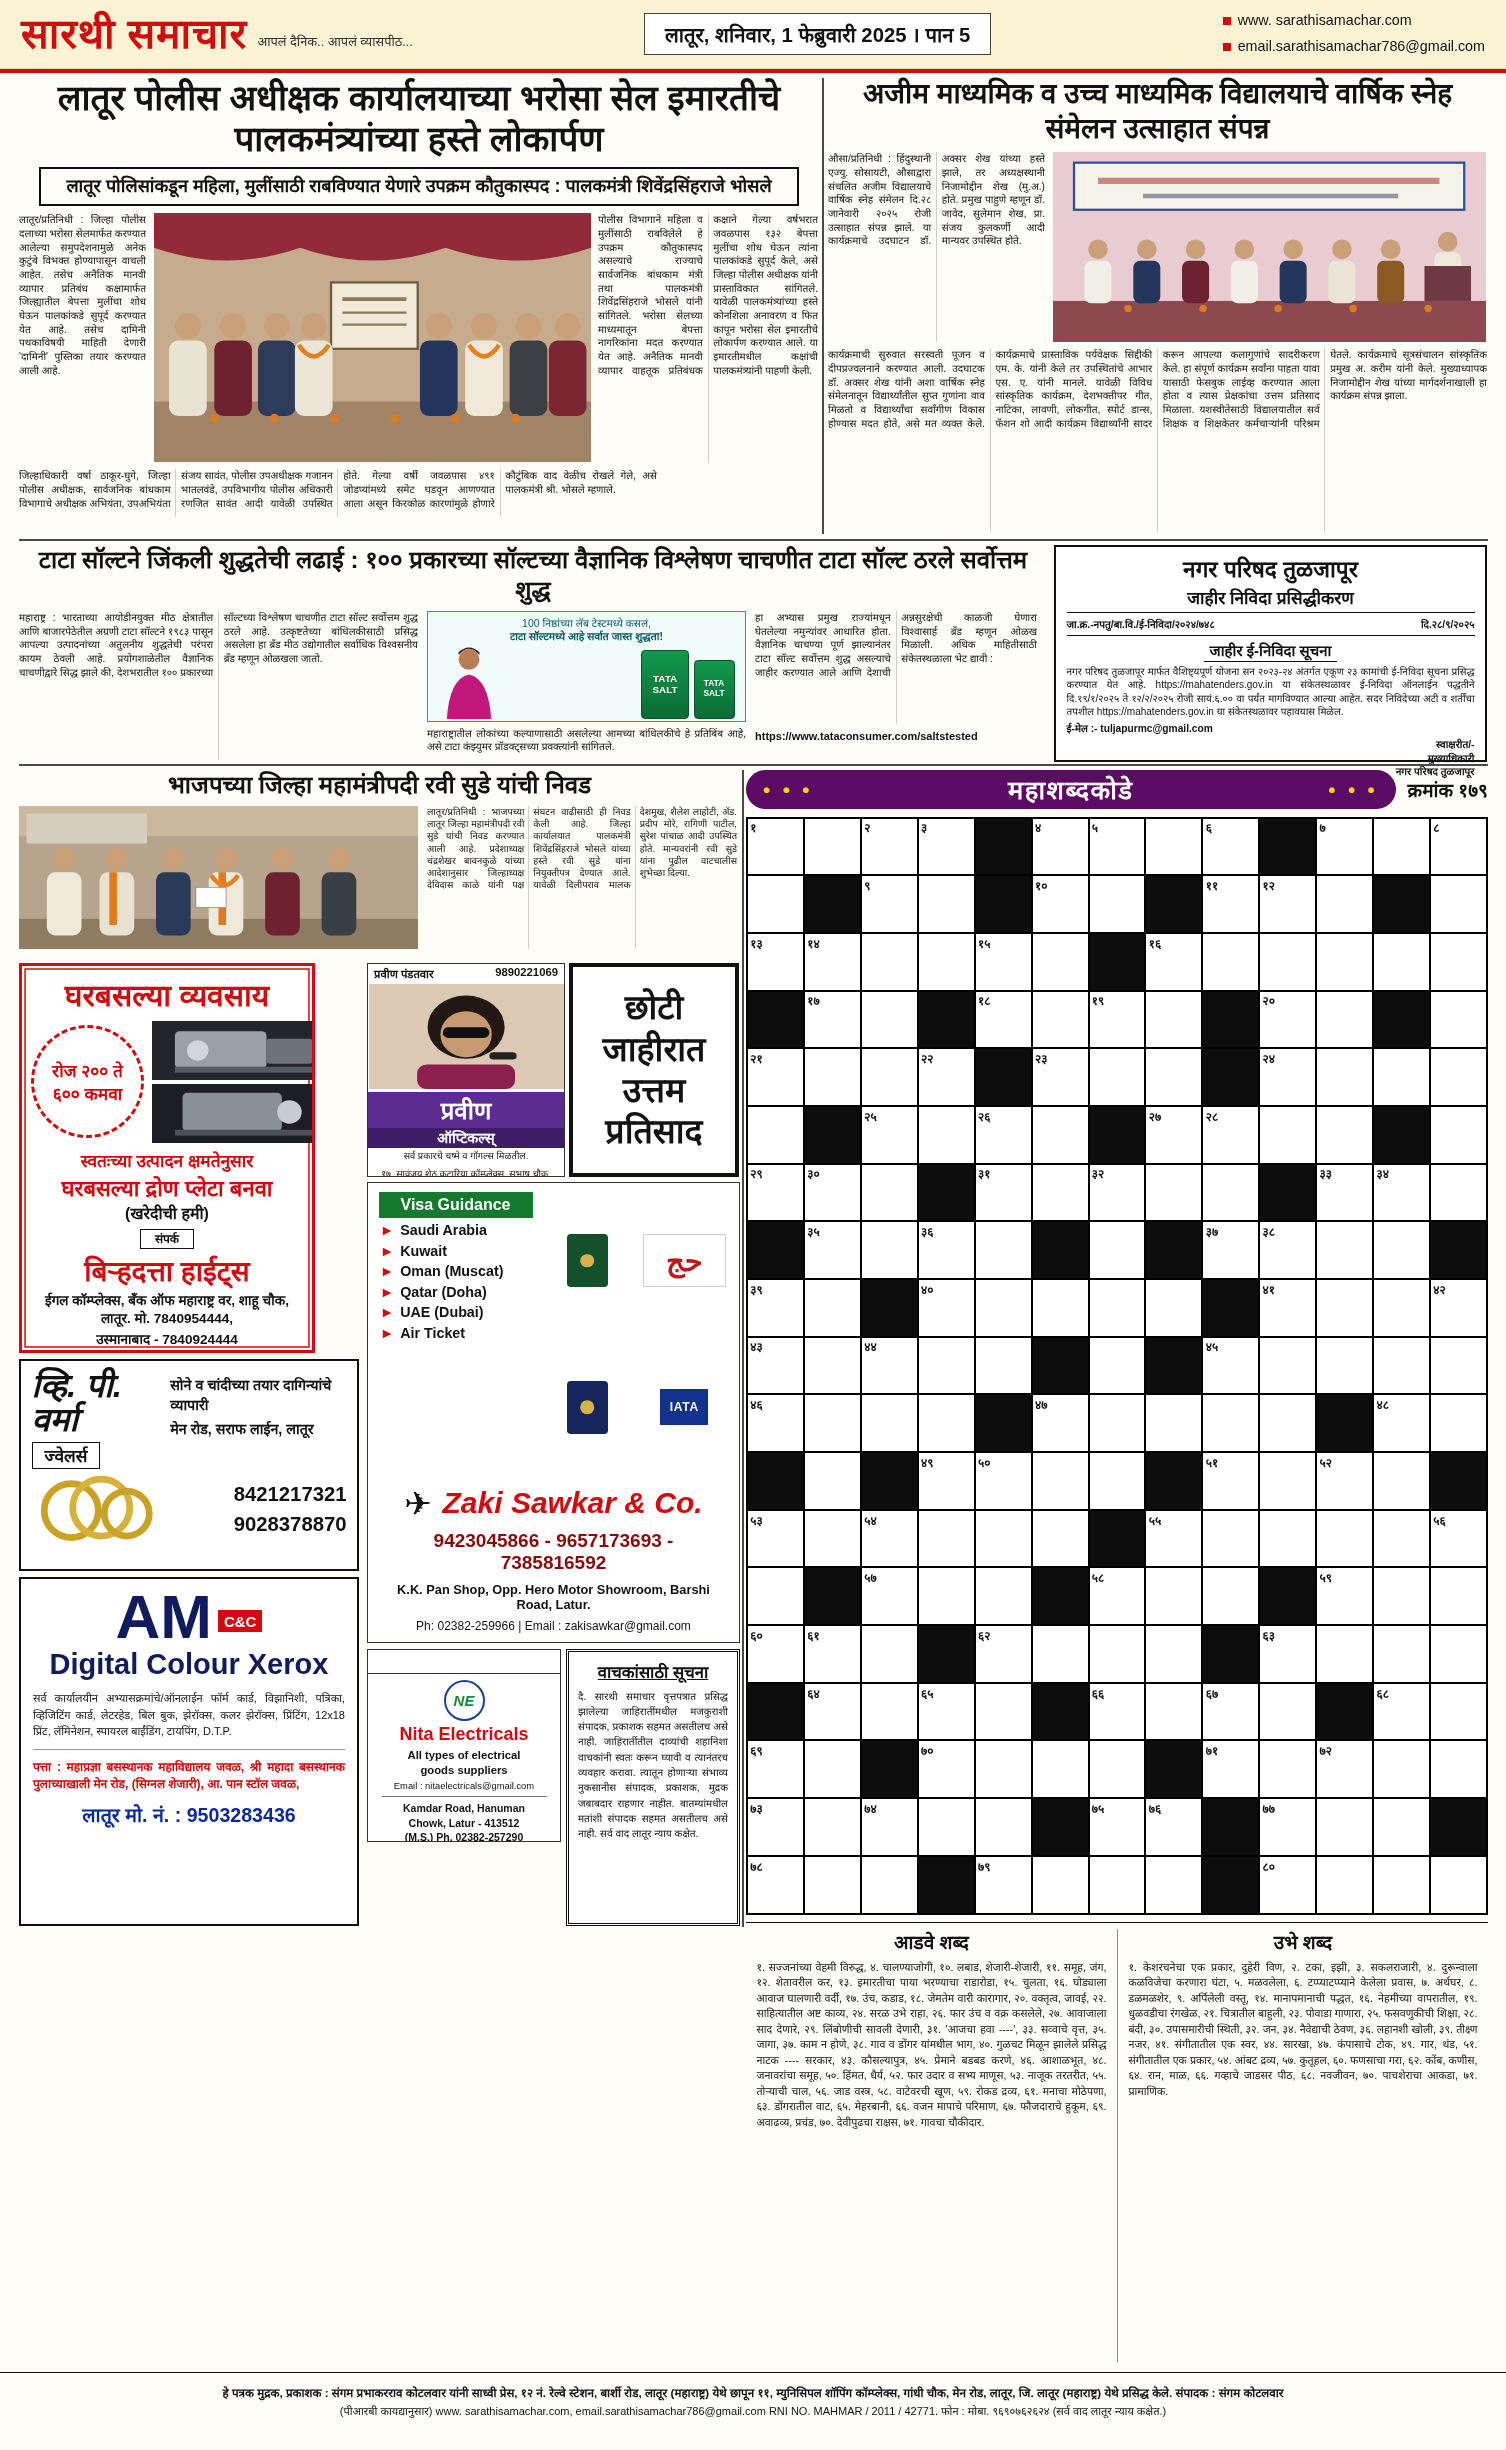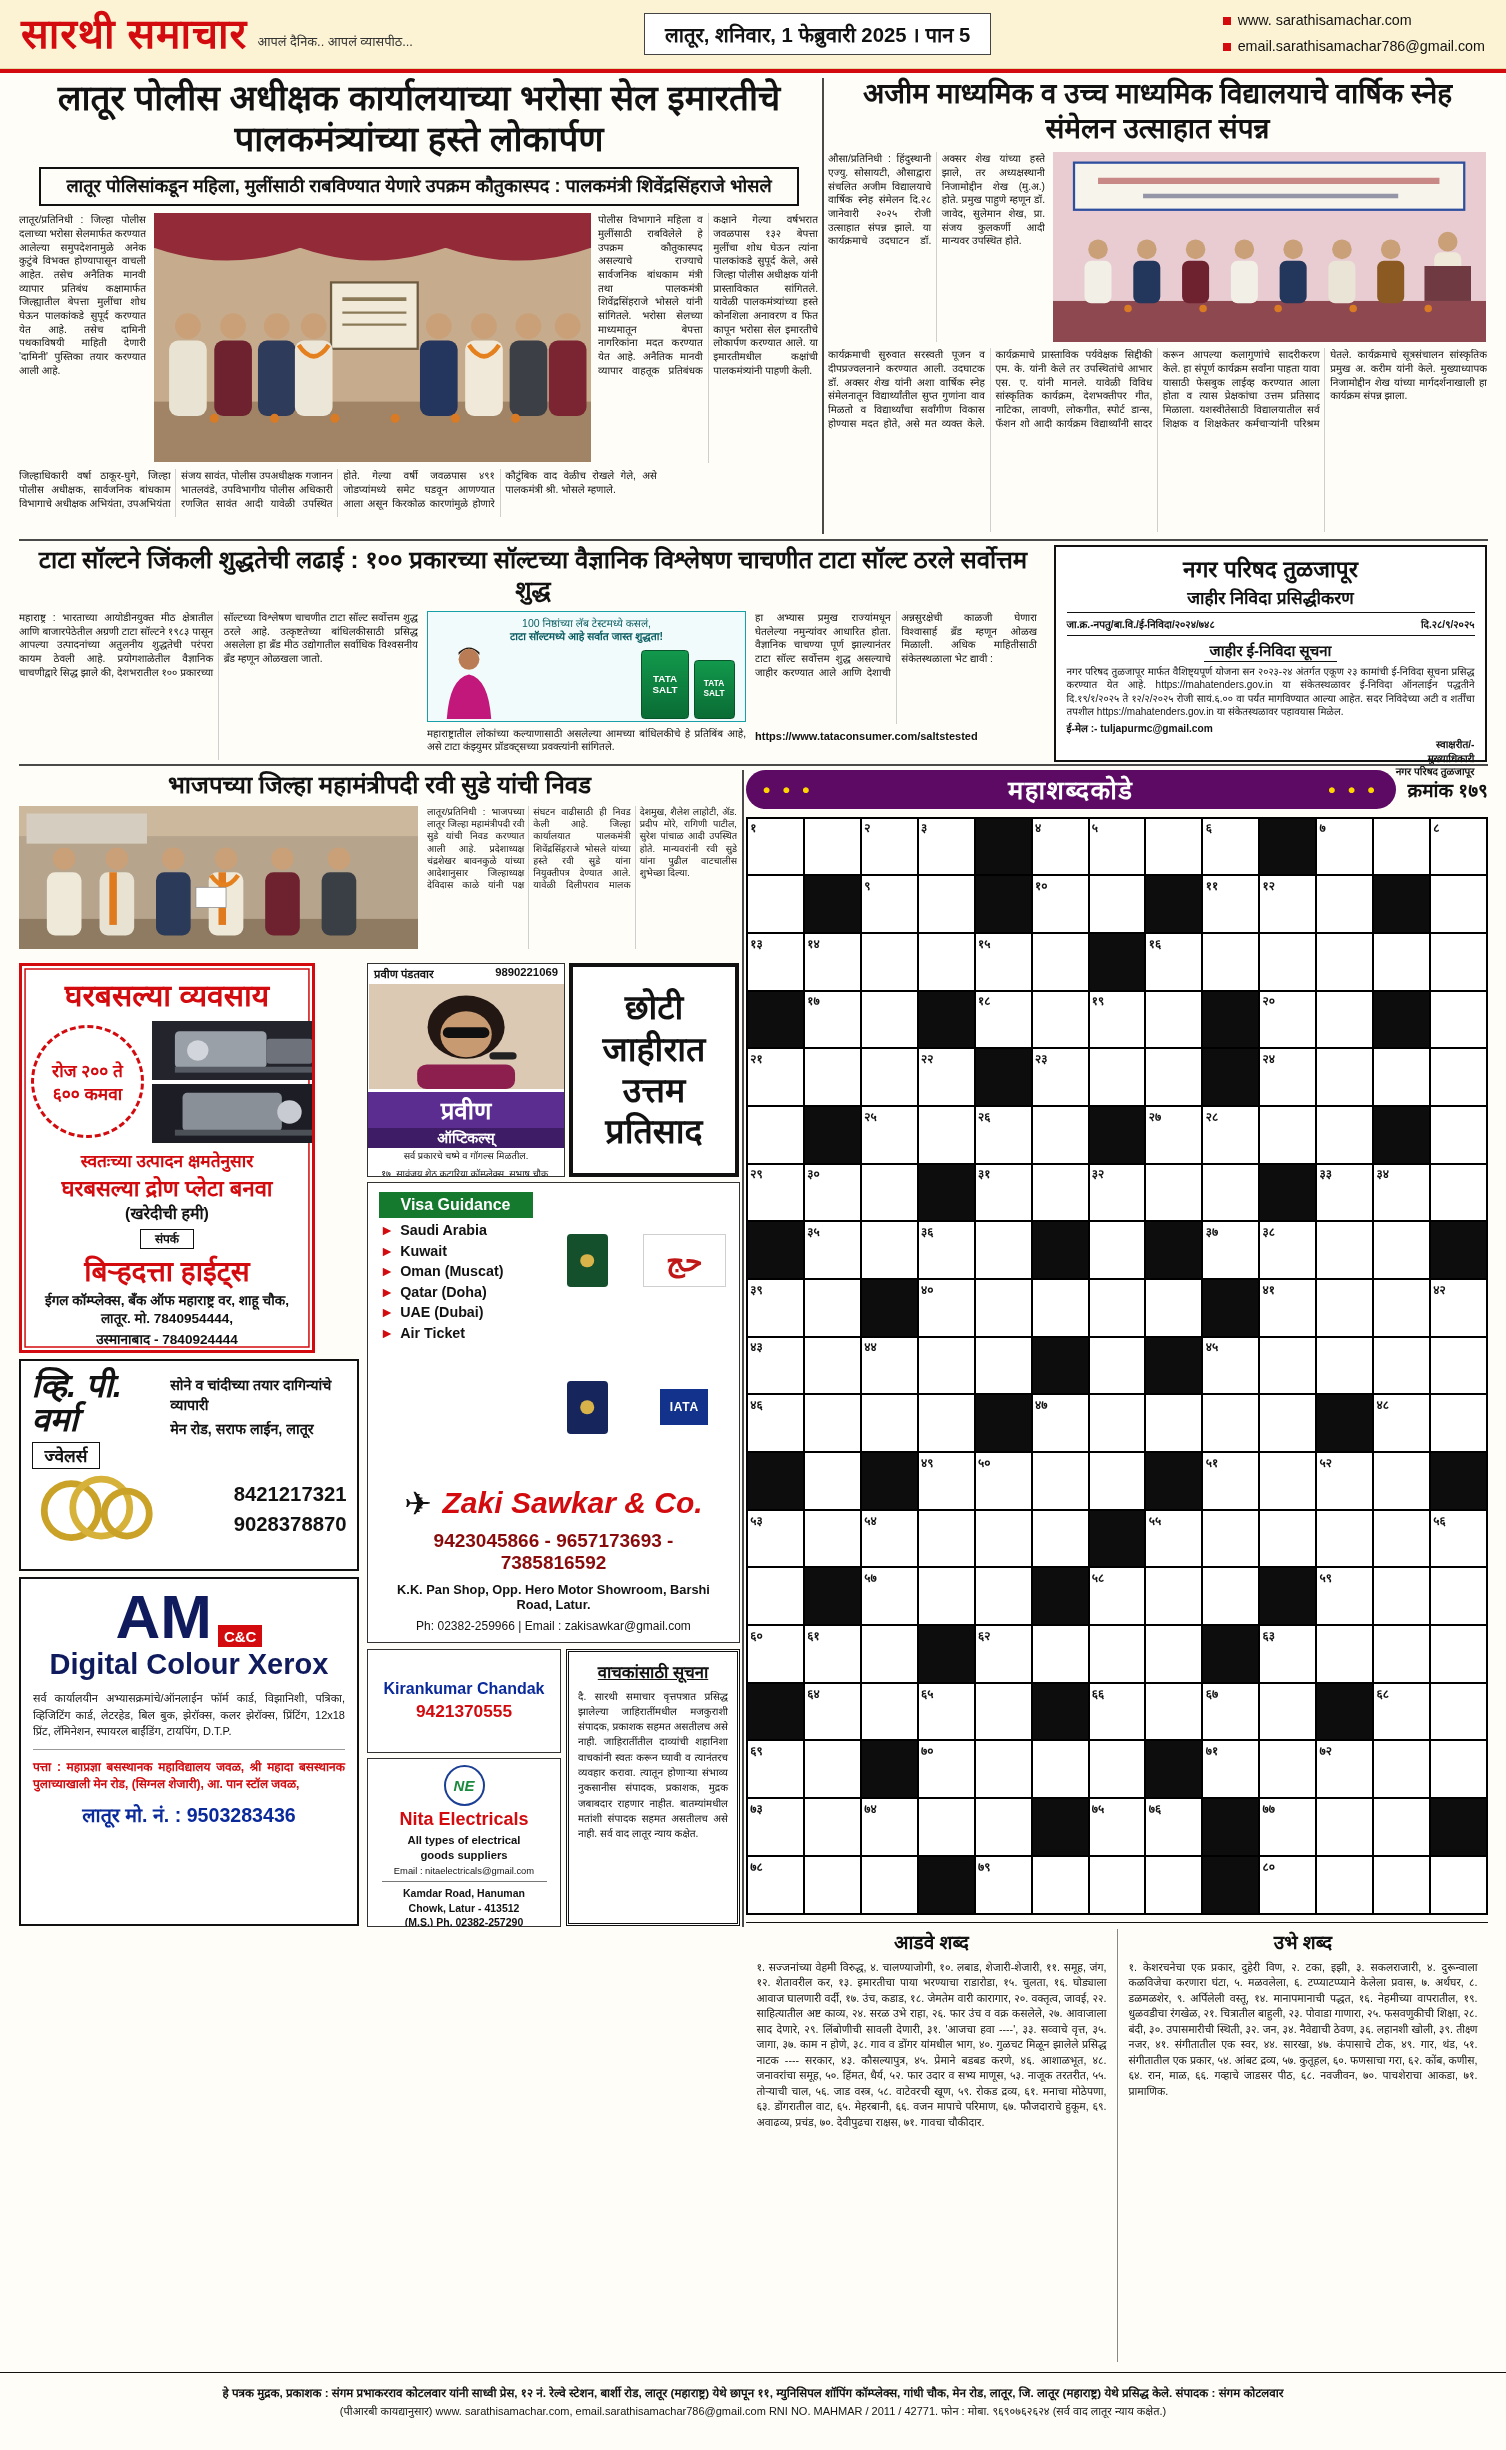--- a/index.html
+++ b/index.html
@@ -121,21 +121,21 @@
   .varma{border:2.3px solid #111;padding:7.5px 10.5px}
   .varma-row1{display:flex;gap:12px;align-items:flex-start}
   .varma-name{font-size:33px;font-weight:800;font-style:italic;line-height:1.05}
   .varma-type{display:inline-block;border:1.5px solid #111;font-size:17.3px;font-weight:bold;padding:0.8px 12px;margin-top:4.5px}
   .varma-desc{font-size:14.3px;font-weight:bold;line-height:1.4;padding-top:6px}
   .varma-addr{font-size:14.3px;font-weight:bold;margin-top:4.5px}
   .varma-row2{display:flex;justify-content:space-between;align-items:center;margin-top:4.5px}
   .varma-phones{font-size:20.3px;font-weight:800;text-align:right;line-height:1.5}
 
   .am{border:2.3px solid #111;padding:9px 12px;text-align:center}
-  .am-logorow{display:flex;align-items:flex-end;justify-content:center;gap:6px}
+  .am-logorow{display:flex;align-items:center;justify-content:center;gap:6px}
   .am-logo{font-size:62px;font-weight:800;color:#0f1b5c;line-height:.95}
   .am-cc{background:#d30b0e;color:#fff;font-size:15px;font-weight:800;padding:2.3px 6px;margin-top:7.5px}
   .am-title{font-size:29px;font-weight:800;color:#0f1b5c;margin-top:1.5px}
   .am-services{font-size:11px;line-height:1.5;text-align:justify;margin-top:9px}
   .am-rule{border-top:1.5px solid #999;margin:9px 0}
   .am-addr{color:#d30b0e;font-size:12px;font-weight:bold;line-height:1.45;text-align:justify}
   .am-phone{color:#0a2a9c;font-size:19.6px;font-weight:700;margin-top:7.5px}
 
   .kiran{border:1.5px solid #333;display:flex;flex-direction:column;align-items:center;justify-content:center;gap:3px}
   .kiran-name{font-size:16px;font-weight:800;color:#0a2a9c}
@@ -946,21 +946,21 @@
     <div class="am-rule"></div>
     <p class="am-addr">पत्ता : महाप्रज्ञा बसस्थानक महाविद्यालय जवळ, श्री महादा बसस्थानक पुलाच्याखाली मेन रोड, (सिग्नल शेजारी), आ. पान स्टॉल जवळ,</p>
     <div class="am-phone">लातूर मो. नं. : 9503283436</div>
   </section>
 
   <section class="abs adbox kiran" style="left:367px;top:1649px;width:194px;height:104px">
     <div class="kiran-name">Kirankumar Chandak</div>
     <div class="kiran-phone">9421370555</div>
   </section>
 
-  <section class="abs adbox nita" style="left:367px;top:1758px;width:194px;height:169px">
+  <section class="abs adbox nita" style="left:367px;top:1673px;width:194px;height:169px">
     <div class="ne-logo">NE</div>
     <div class="nita-brand">Nita Electricals</div>
     <div class="nita-desc">
       <span>All types of electrical</span><br>
       <span>goods suppliers</span>
     </div>
     <div class="nita-email">Email : nitaelectricals@gmail.com</div>
     <div class="nita-rule"></div>
     <div class="nita-addr">
       <span>Kamdar Road, Hanuman</span><br>

